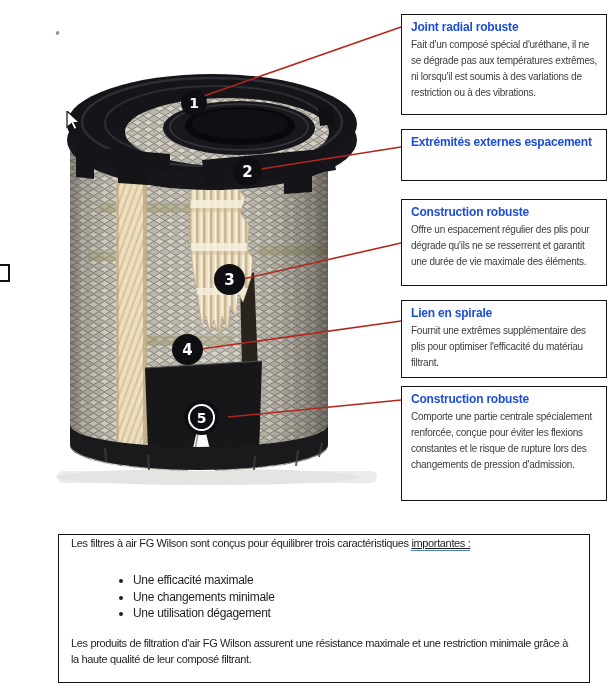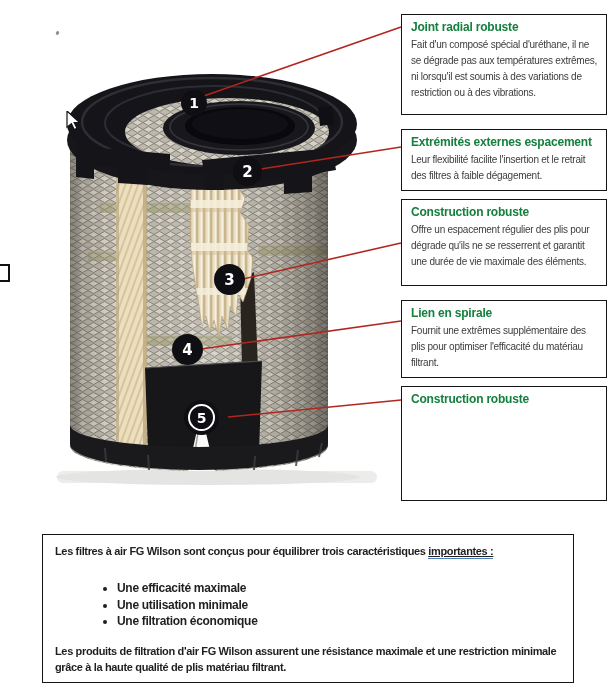--- a/index.html
+++ b/index.html
@@ -21,36 +21,36 @@
   .c4{left:172px;top:334px;width:31px;height:31px;}
   .c5{left:188px;top:404px;width:23px;height:23px;font-size:14px;
       border:2px solid #ffffff;box-shadow:0 0 0 4px #0f0f13;}
   
   .callout{
     position:absolute;left:401px;width:206px;box-sizing:border-box;
     border:1.5px solid #141414;background:#ffffff;
     padding:5px 8px 6px 9px;z-index:5;
   }
   .callout-title{
-    color:#15803d;font-weight:bold;font-size:12px;letter-spacing:-0.2px;
+    color:#1d4ed8;font-weight:bold;font-size:12px;letter-spacing:-0.2px;
     line-height:15px;margin-bottom:2px;
   }
   .callout-body{
     color:#3d3d3d;font-size:10px;letter-spacing:-0.25px;line-height:16px;
   }
   .cb1{top:14px;min-height:101px;}
   .cb2{top:129px;min-height:52px;}
   .cb3{top:199px;min-height:87px;}
   .cb4{top:300px;min-height:71px;}
   .cb5{top:386px;min-height:115px;}
   
   .summary-box{
-    position:absolute;left:42px;top:534px;width:532px;height:149px;box-sizing:border-box;
+    position:absolute;left:58px;top:534px;width:532px;height:149px;box-sizing:border-box;
     border:1.5px solid #141414;background:#ffffff;
-    padding:8px 12px 6px 12px;color:#1f1f1f;font-weight:bold;z-index:5;
+    padding:0 12px 6px 12px;color:#1f1f1f;font-weight:normal;z-index:5;
   }
   .summary-intro{font-size:11px;letter-spacing:-0.35px;white-space:nowrap;line-height:16px;}
   .summary-link{
     text-decoration:underline;
     border-bottom:1.5px solid #4d7ebf;padding-bottom:0.5px;
   }
   .bullet-list{
     margin:22px 0 0 0;padding-left:62px;list-style-type:disc;
     font-size:12px;letter-spacing:-0.3px;line-height:15.5px;
   }
@@ -207,42 +207,42 @@
   <div class="num-circle c3">3</div>
   <div class="num-circle c4">4</div>
   <div class="num-circle c5">5</div>
 
   <div class="callout cb1">
     <div class="callout-title">Joint radial robuste</div>
     <div class="callout-body">Fait d'un composé spécial d'uréthane, il ne se dégrade pas aux températures extrêmes, ni lorsqu'il est soumis à des variations de restriction ou à des vibrations.</div>
   </div>
   <div class="callout cb2">
     <div class="callout-title">Extrémités externes espacement</div>
-    <div class="callout-body">Leur flexibilité facilite l'insertion et le retrait des filtres à faible dégagement.</div>
   </div>
   <div class="callout cb3">
     <div class="callout-title">Construction robuste</div>
     <div class="callout-body">Offre un espacement régulier des plis pour dégrade qu'ils ne se resserrent et garantit une durée de vie maximale des éléments.</div>
   </div>
   <div class="callout cb4">
     <div class="callout-title">Lien en spirale</div>
     <div class="callout-body">Fournit une extrêmes supplémentaire des plis pour optimiser l'efficacité du matériau filtrant.</div>
   </div>
   <div class="callout cb5">
     <div class="callout-title">Construction robuste</div>
+    <div class="callout-body">Comporte une partie centrale spécialement renforcée, conçue pour éviter les flexions constantes et le risque de rupture lors des changements de pression d'admission.</div>
   </div>
 
   <div class="summary-box">
     <div class="summary-intro"><span>Les filtres à air FG Wilson sont conçus pour équilibrer trois caractéristiques </span><span class="summary-link">importantes :</span></div>
     <ul class="bullet-list">
       <li>Une efficacité maximale</li>
-      <li>Une utilisation minimale</li>
-      <li>Une filtration économique</li>
+      <li>Une changements minimale</li>
+      <li>Une utilisation dégagement</li>
     </ul>
-    <div class="summary-footer">Les produits de filtration d'air FG Wilson assurent une résistance maximale et une restriction minimale grâce à la haute qualité de plis matériau filtrant.</div>
+    <div class="summary-footer">Les produits de filtration d'air FG Wilson assurent une résistance maximale et une restriction minimale grâce à la haute qualité de leur composé filtrant.</div>
   </div>
 
   <svg class="cursor-icon" width="16" height="21" viewBox="0 0 16 21">
     <polygon points="1,0 1,16.2 5.4,12.6 8.2,18.6 11,17.3 8.2,11.5 13.6,11.5" fill="#ffffff" stroke="#111111" stroke-width="1.2"></polygon>
   </svg>
 
   <div class="edge-artifact"></div>
   <div class="speck"></div>
 
 </div>

